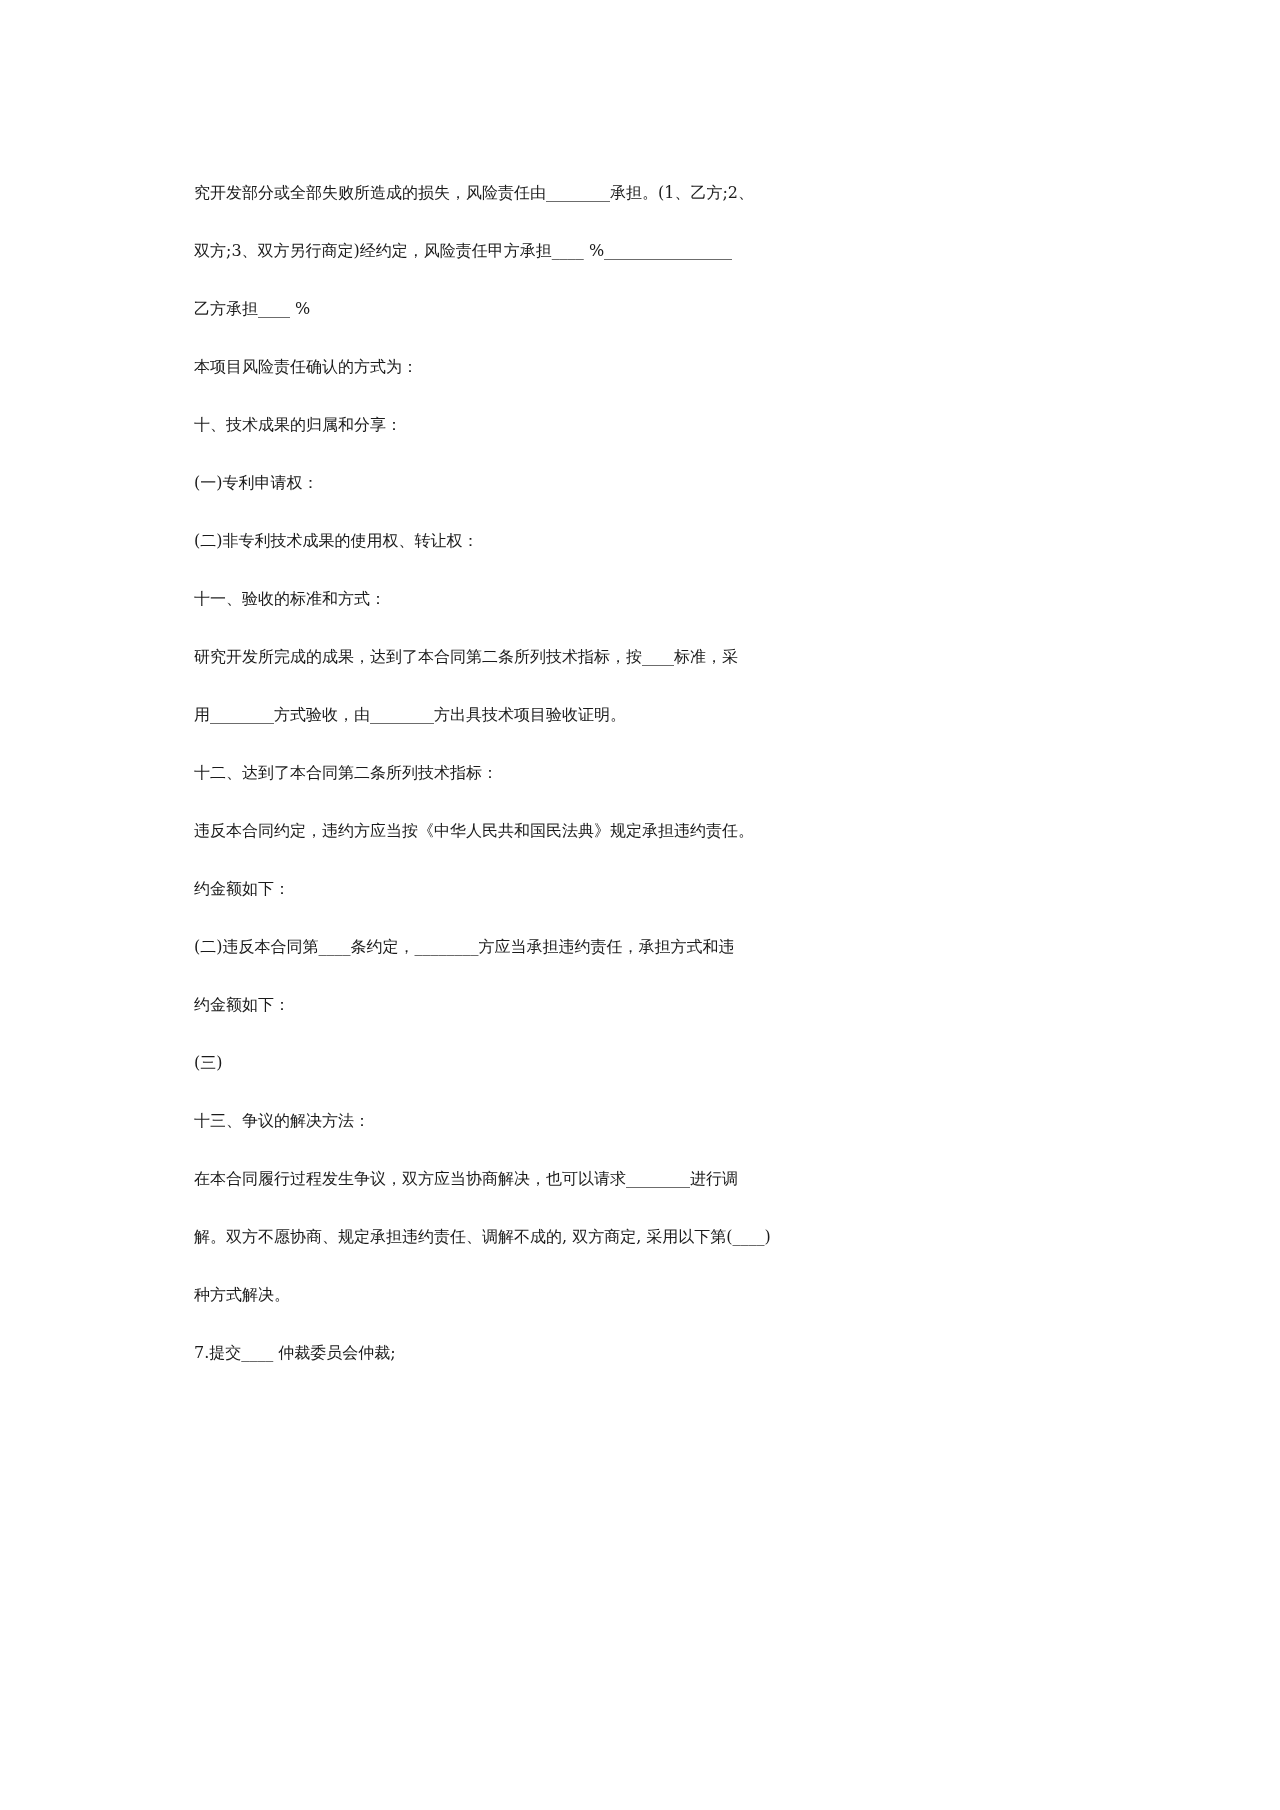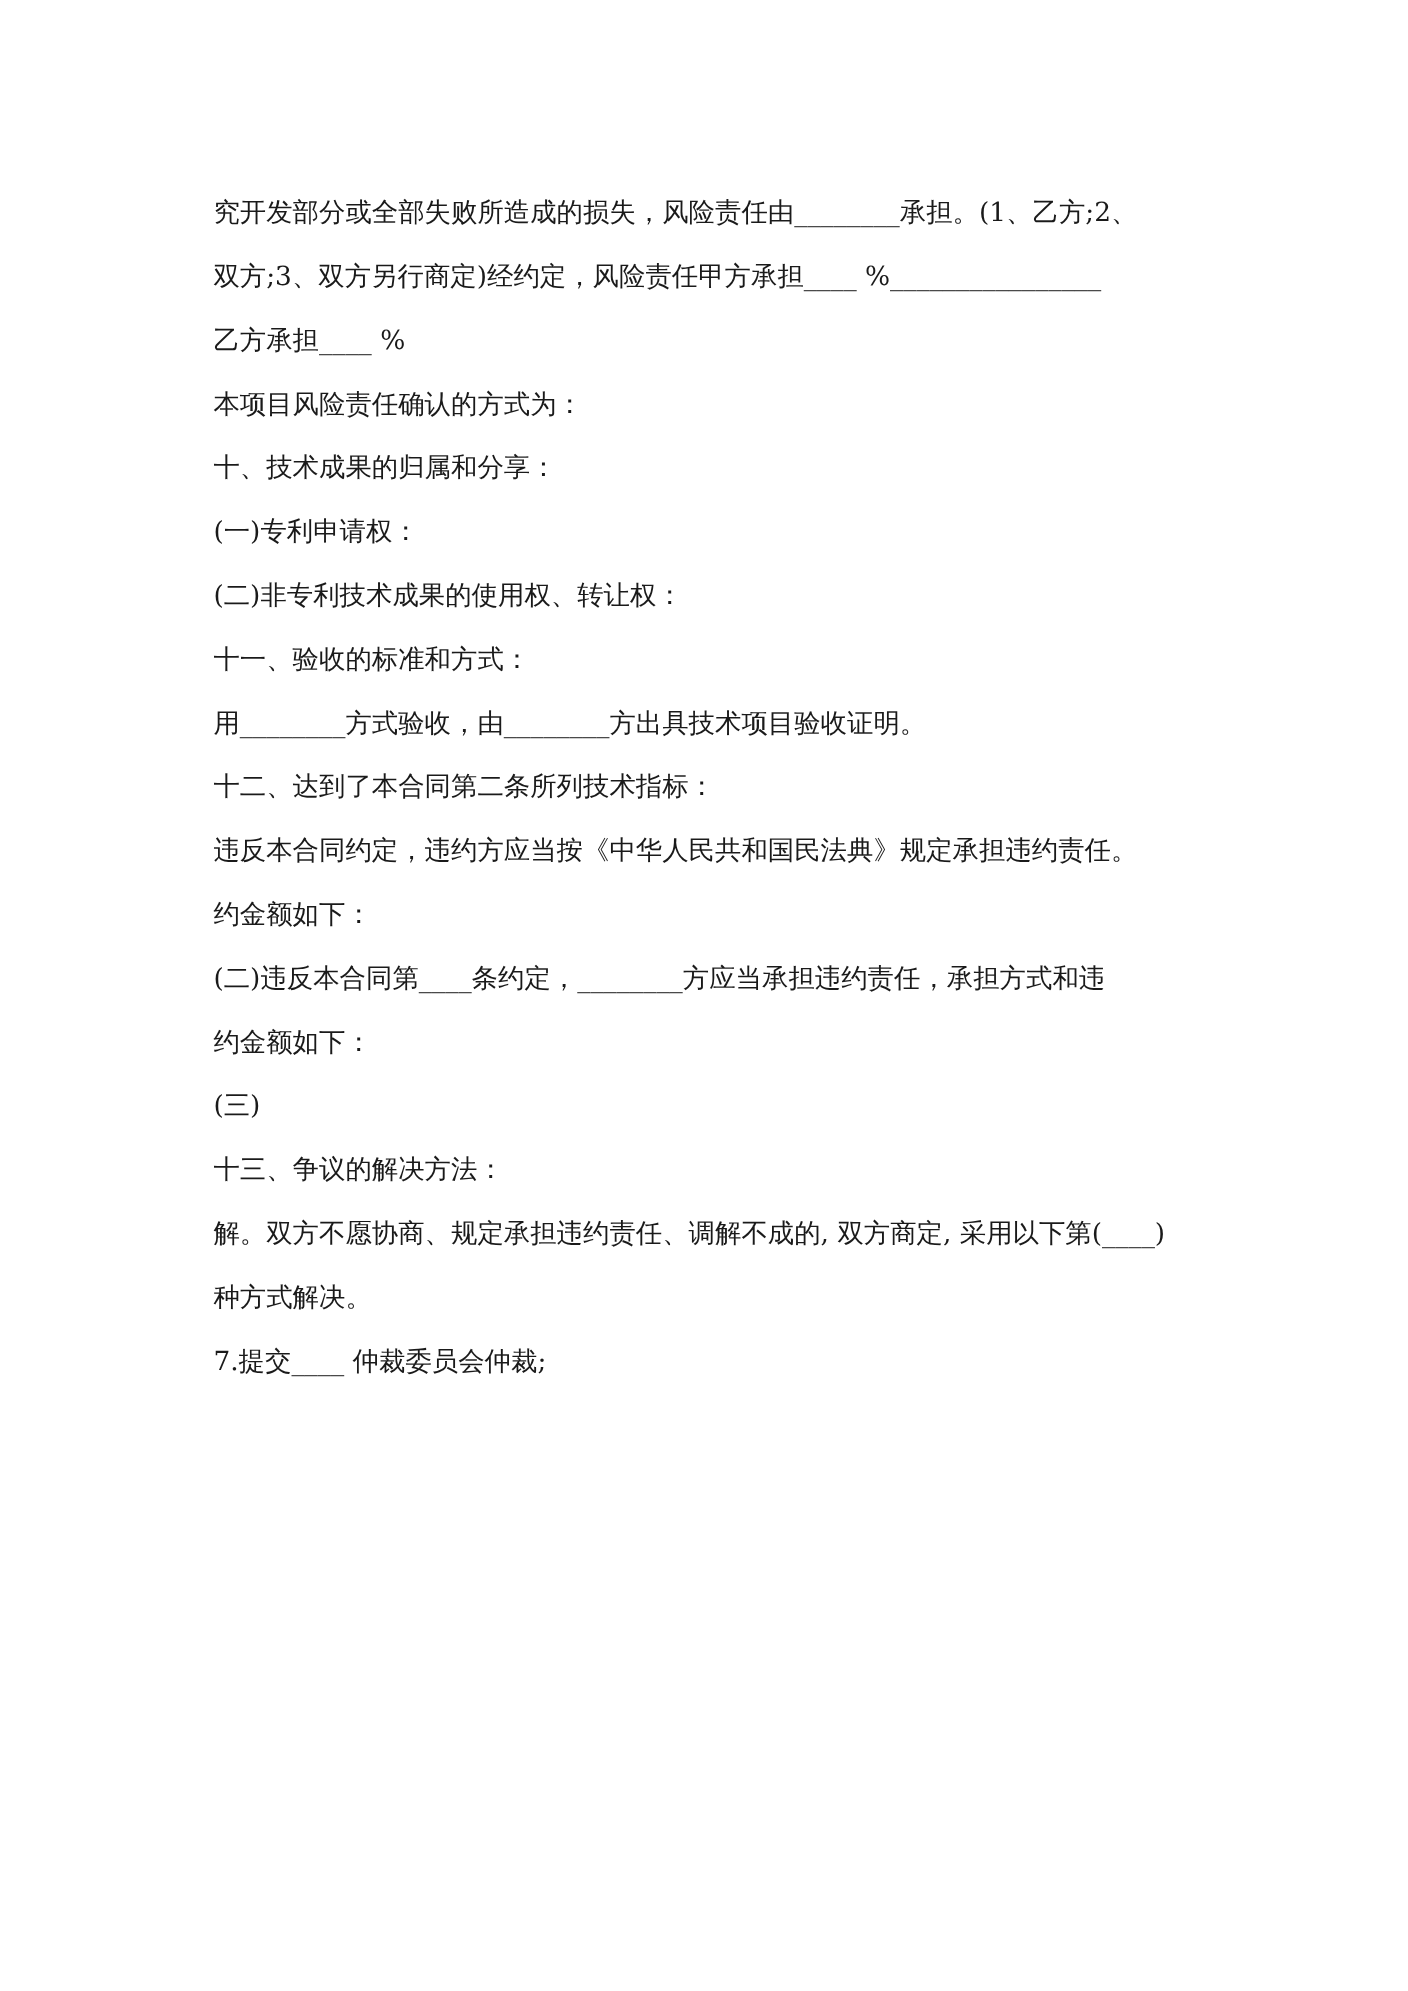--- a/index.html
+++ b/index.html
@@ -25,43 +25,45 @@
     }
     .doc-body {
       position: absolute;
       left: 194px;
       top: 170px;
       width: 892px;
     }
     .line {
       height: 58px;
       line-height: 46px;
-      font-size: 24px;
+      font-size: 16px;
       white-space: nowrap;
       letter-spacing: 0px;
     }
   </style>
 </head>
 <body>
 
 <div class="page">
   <div class="doc-body">
     <div class="line">究开发部分或全部失败所造成的损失，风险责任由________承担。(1、乙方;2、</div>
     <div class="line">双方;3、双方另行商定)经约定，风险责任甲方承担____ %________________</div>
     <div class="line">乙方承担____ %</div>
     <div class="line">本项目风险责任确认的方式为：</div>
     <div class="line">十、技术成果的归属和分享：</div>
     <div class="line">(一)专利申请权：</div>
     <div class="line">(二)非专利技术成果的使用权、转让权：</div>
     <div class="line">十一、验收的标准和方式：</div>
+    <div class="line">研究开发所完成的成果，达到了本合同第二条所列技术指标，按____标准，采</div>
     <div class="line">用________方式验收，由________方出具技术项目验收证明。</div>
     <div class="line">十二、达到了本合同第二条所列技术指标：</div>
     <div class="line">违反本合同约定，违约方应当按《中华人民共和国民法典》规定承担违约责任。</div>
     <div class="line">约金额如下：</div>
     <div class="line">(二)违反本合同第____条约定，________方应当承担违约责任，承担方式和违</div>
     <div class="line">约金额如下：</div>
     <div class="line">(三)</div>
     <div class="line">十三、争议的解决方法：</div>
+    <div class="line">在本合同履行过程发生争议，双方应当协商解决，也可以请求________进行调</div>
     <div class="line">解。双方不愿协商、规定承担违约责任、调解不成的, 双方商定, 采用以下第(____)</div>
     <div class="line">种方式解决。</div>
     <div class="line">7.提交____ 仲裁委员会仲裁;</div>
   </div>
 </div>
 
 </body></html>

